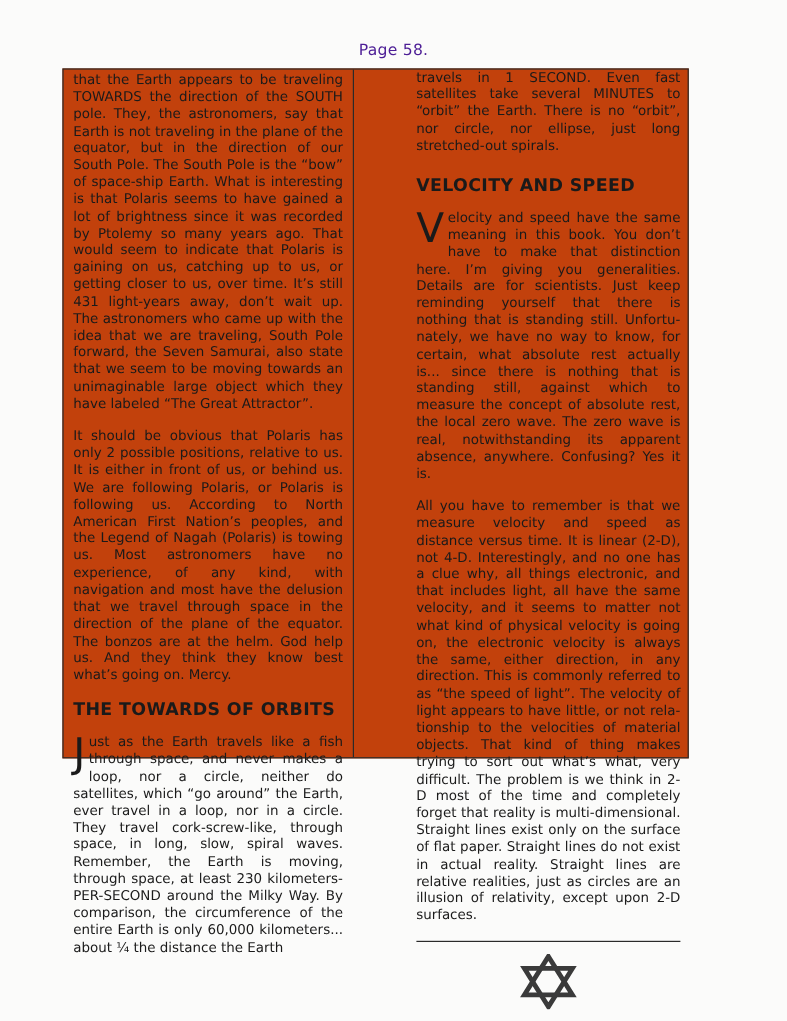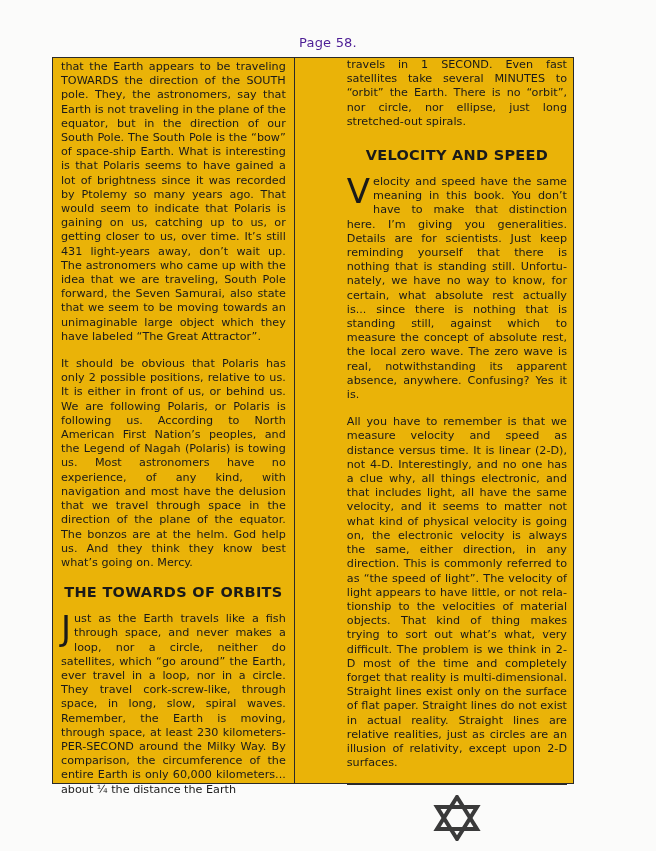--- a/index.html
+++ b/index.html
@@ -23,25 +23,25 @@
       text-align: center;
       font-size: 13px;
       letter-spacing: 0.2px;
       color: #4c1d95;
     }
     .frame {
       position: absolute;
       left: 52px;
       top: 57px;
       width: 522px;
-      height: 727px;
+      height: 575px;
       border: 1.5px solid #2a2a2a;
       box-sizing: border-box;
       display: flex;
-      background: #eab308;
+      background: #c2410c;
     }
     .col {
       box-sizing: border-box;
       position: relative;
     }
     .col-left {
       width: 264px;
       border-right: 1.5px solid #2a2a2a;
       padding: 2px 8px 0 8px;
     }
@@ -57,21 +57,20 @@
       margin: 0;
       hyphens: manual;
     }
     .para + .para {
       margin-top: 13px;
     }
     .heading {
       font-family: "DejaVu Sans", sans-serif;
       font-weight: bold;
       font-size: 14.5px;
-      text-align: center;
       letter-spacing: 0.3px;
       margin: 14px 0 12px 0;
       color: #1a1a1a;
     }
     .dropcap {
       float: left;
       font-size: 34px;
       line-height: 28px;
       margin: 2px 3px 0 0;
       font-family: "DejaVu Sans", sans-serif;

